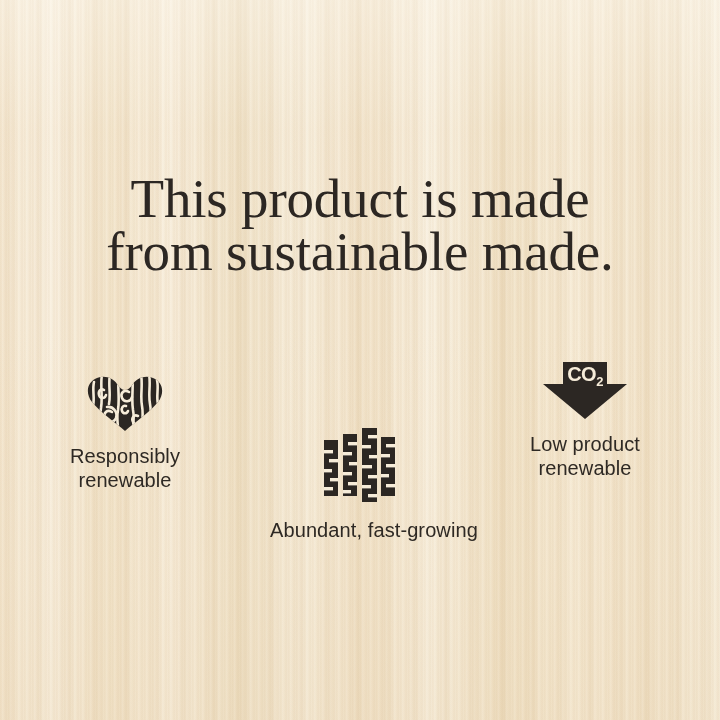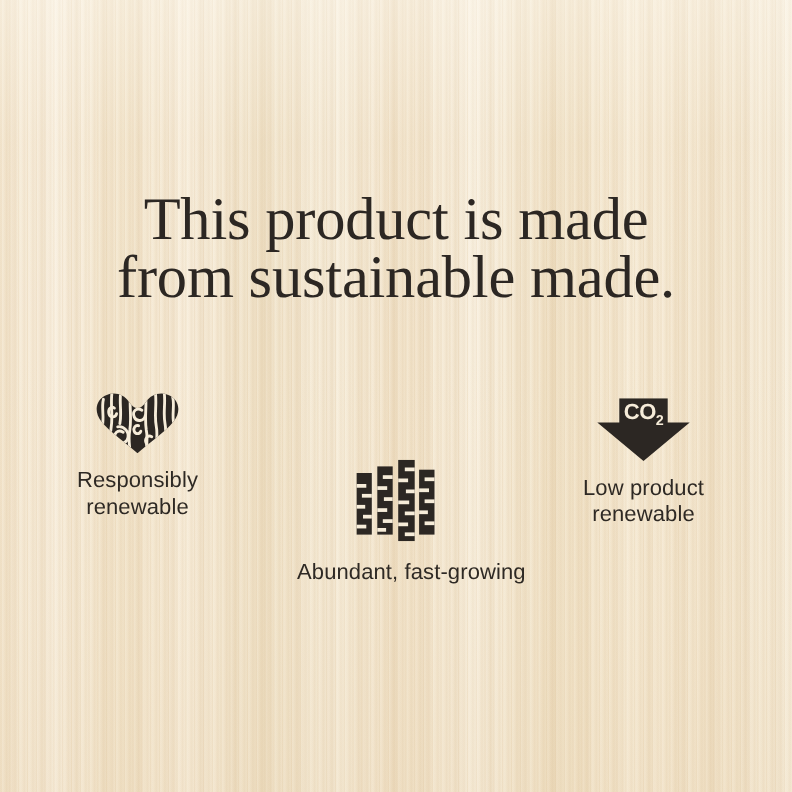--- a/index.html
+++ b/index.html
@@ -112,22 +112,22 @@
     color: #2e2924;
     font-size: 20px;
     line-height: 24px;
     font-weight: 400;
     letter-spacing: 0.1px;
     margin-top: 12px;
   }
   .caption .cline { display: block; white-space: pre; }
 
   
-  .feature-harvested { left: 35px;  top: 15px;  width: 180px; }
-  .feature-renewable { left: 270px; top: 78px;  width: 180px; }
+  .feature-harvested { left: 35px;  top: 34px;  width: 180px; }
+  .feature-renewable { left: 270px; top: 88px;  width: 180px; }
   .feature-carbon    { left: 495px; top: 22px;  width: 180px; }
 
   .feature-harvested .icon-wrap { height: 58px; }
   .feature-renewable .icon-wrap { height: 74px; }
   .feature-carbon    .icon-wrap { height: 58px; }
 
   .feature-renewable .caption { margin-top: 16px; }
 </style>
 </head>
 <body>

